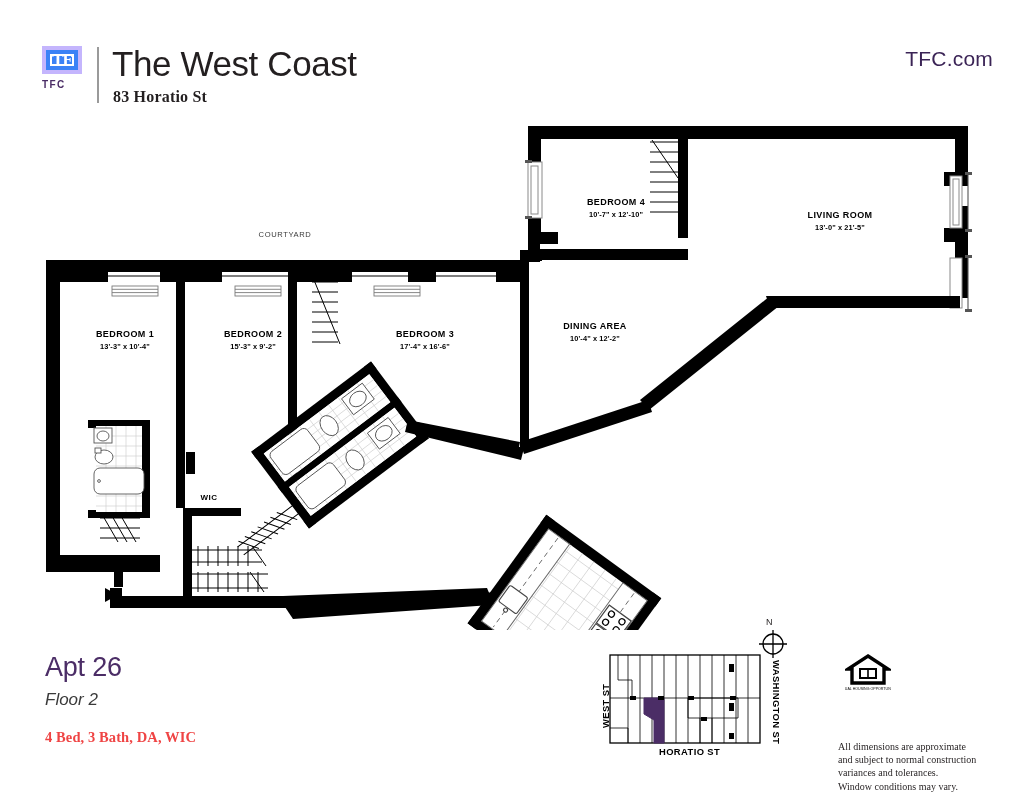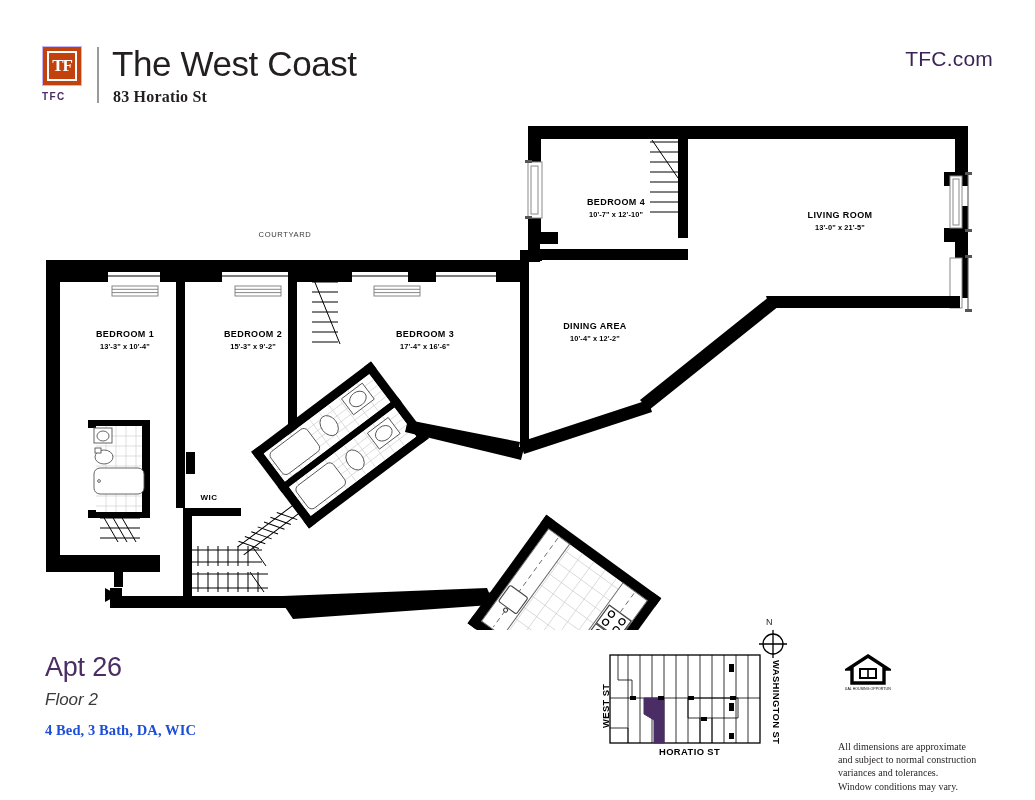--- a/index.html
+++ b/index.html
@@ -16,23 +16,23 @@
   }
 
   
   #header { position: absolute; left: 0; top: 0; width: 1035px; height: 120px; }
 
   #brand-logo {
     position: absolute; left: 42px; top: 46px;
     width: 42px; height: 58px;
   }
   #logo-mark {
-    width: 40px; height: 40px;
-    border: 1px solid #c4b5fd;
-    background: #c2410c;
+    width: 40px; height: 28px;
+    border: 4px solid #c4b5fd;
+    background: #3b82f6;
     position: relative;
   }
   #logo-mark .inner {
     position: absolute; left: 4px; top: 4px; right: 4px; bottom: 4px;
     border: 2px solid #ffffff;
   }
   #logo-mark .tf {
     position: absolute; left: 0; top: 0; right: 0; bottom: 0;
     display: flex; align-items: center; justify-content: center;
     color: #ffffff; font-family: "Liberation Serif", serif;
@@ -76,21 +76,21 @@
   .rm-name { font-size: 9px; letter-spacing: 0.4px; }
   .rm-dim  { font-size: 7.4px; letter-spacing: 0.1px; }
   .rm-plain { font-family: "Liberation Sans", sans-serif; font-size: 7.6px;
               fill: #3a3a3a; letter-spacing: 0.6px; }
 
   
   #apt-block { position: absolute; left: 45px; top: 652px; }
   #apt-number { font-size: 27px; color: #4b2d66; font-weight: 300; letter-spacing: -0.2px; }
   #apt-floor { font-size: 17px; color: #3a3a3a; font-weight: 300; margin-top: 7px; font-style: italic; }
   #apt-config {
-    font-size: 14.5px; color: #1d4ed8; font-weight: bold; margin-top: 12px;
+    font-size: 14.5px; color: #ef4444; font-weight: bold; margin-top: 19px;
     font-family: "Liberation Serif", serif; letter-spacing: 0.1px;
   }
 
   #map-inset { position: absolute; left: 588px; top: 640px; width: 200px; height: 120px; }
   .map-street-h {
     position: absolute; font-size: 9.4px; font-weight: bold;
     font-family: "Liberation Sans", sans-serif; color: #000;
     letter-spacing: 0.4px; white-space: nowrap;
   }
   .map-street-v {

